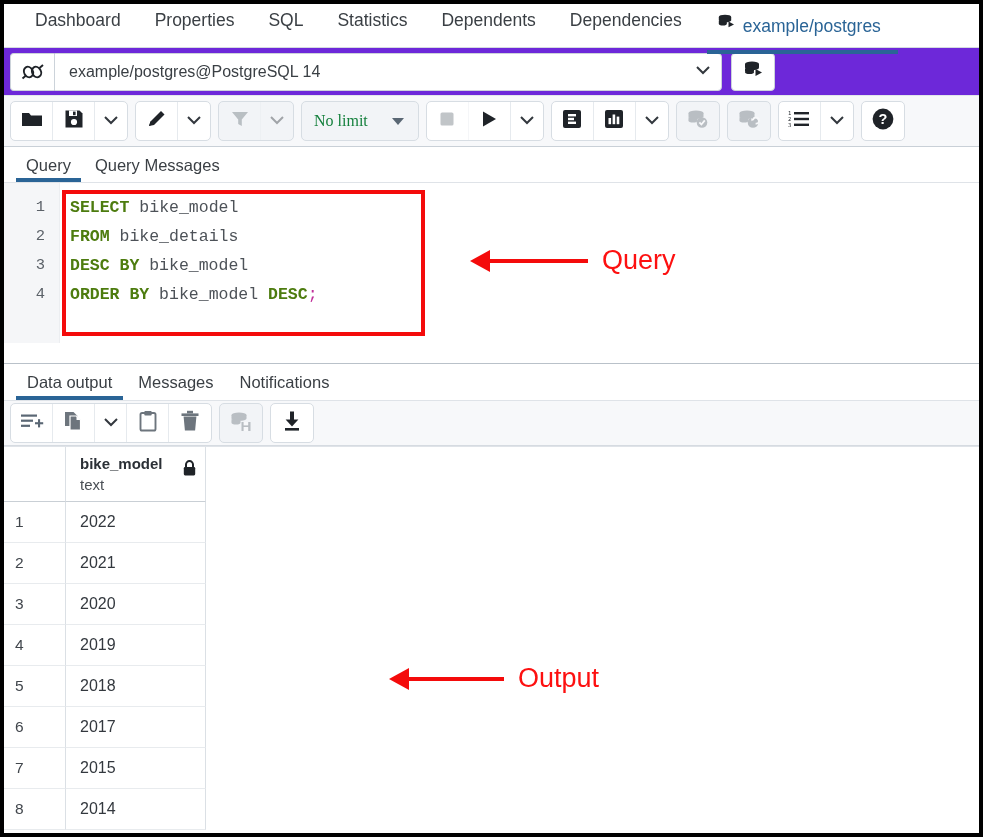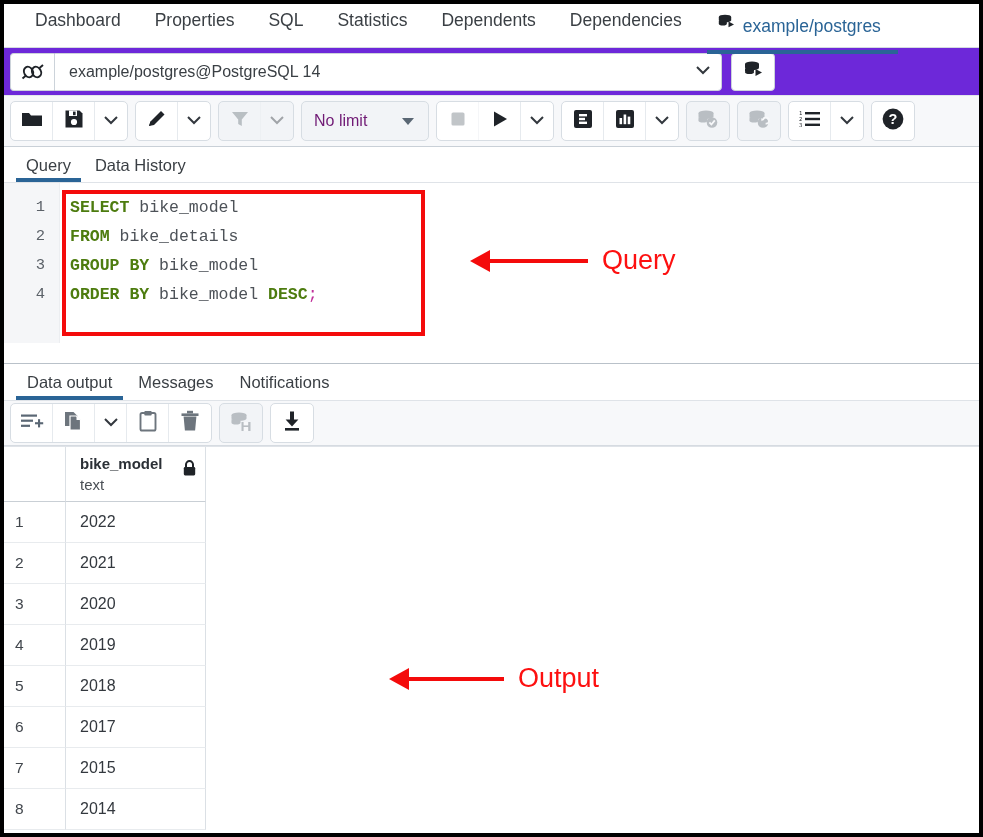--- a/index.html
+++ b/index.html
@@ -111,21 +111,21 @@
   .grp.dim { background: #f2f4f7; }
   .tb {
     min-width: 42px;
     display: flex; align-items: center; justify-content: center;
     border-right: 1px solid #e6eaee;
     padding: 0 4px;
     background: transparent;
   }
   .tb:last-child { border-right: none; }
   .tb.caret { min-width: 32px; }
-  .tb.wide { min-width: 0; padding: 0 12px; font-size: 16px; color: #701a75; gap: 33px; }
+  .tb.wide { min-width: 0; padding: 0 12px; font-size: 16px; color: #15803d; gap: 22px; font-family: Liberation Serif, serif; }
   .disabled { opacity: .42; }
 
   
   .qtabs {
     height: 36px;
     background: #fff;
     display: flex;
     align-items: flex-end;
     padding-left: 10px;
     border-bottom: 1px solid #dfe3e8;
@@ -490,31 +490,31 @@
               <circle cx="12" cy="12" r="10.4" fill="#1f2328"></circle>
               <text x="12" y="17.4" font-size="14.5" font-weight="bold" fill="#fff" text-anchor="middle" font-family="sans-serif">?</text>
             </svg></span>
       </div>
     </div>
 
   </div>
 
   <div class="qtabs">
     <div class="qtab active"><span>Query</span></div>
-    <div class="qtab"><span>Data History</span></div>
+    <div class="qtab"><span>Query Messages</span></div>
   </div>
 
   <div class="editor">
     <div class="gutter">
       <div>1</div>
       <div>2</div>
       <div>3</div>
       <div>4</div>
     </div>
-    <div class="code" id="codearea"><div><span class="kw">SELECT</span><span> bike_model</span></div><div><span class="kw">FROM</span><span> bike_details</span></div><div><span class="kw">GROUP BY</span><span> bike_model</span></div><div><span class="kw">ORDER BY</span><span> bike_model </span><span class="kw">DESC</span><span class="pun">;</span></div></div>
+    <div class="code" id="codearea"><div><span class="kw">SELECT</span><span> bike_model</span></div><div><span class="kw">FROM</span><span> bike_details</span></div><div><span class="kw">DESC BY</span><span> bike_model</span></div><div><span class="kw">ORDER BY</span><span> bike_model </span><span class="kw">DESC</span><span class="pun">;</span></div></div>
     <div class="redbox"></div>
 
     <div class="anno" style="left:466px; top:62px;">
       <div class="arrow-head"></div>
       <div class="arrow-line" style="width:98px;"></div>
       <div class="anno-label">Query</div>
     </div>
   </div>
 
   <div class="otabs">

